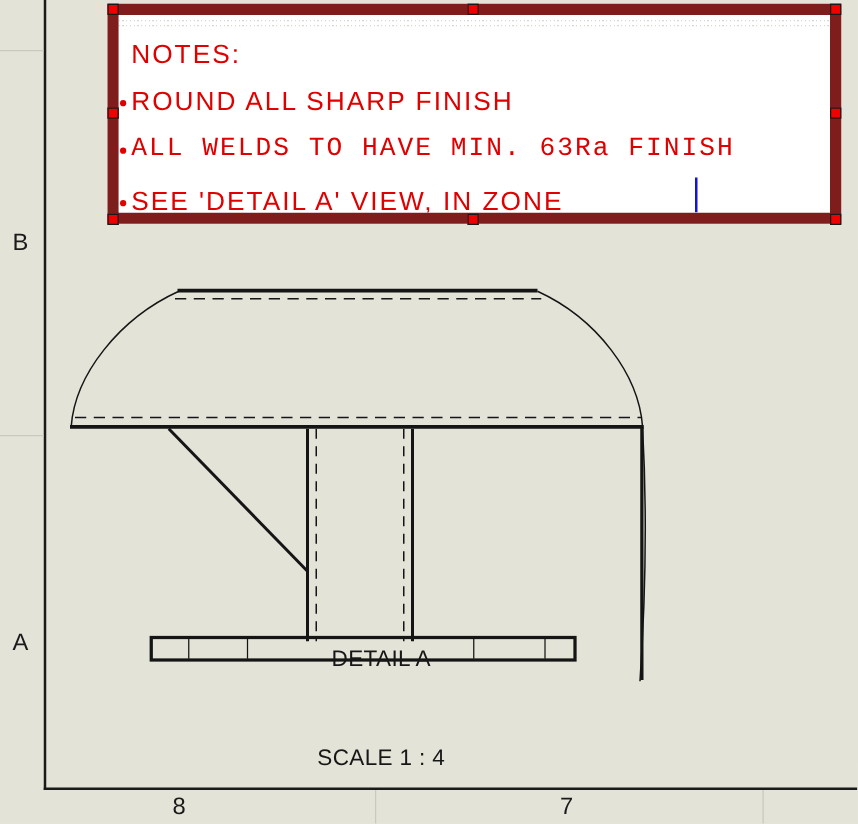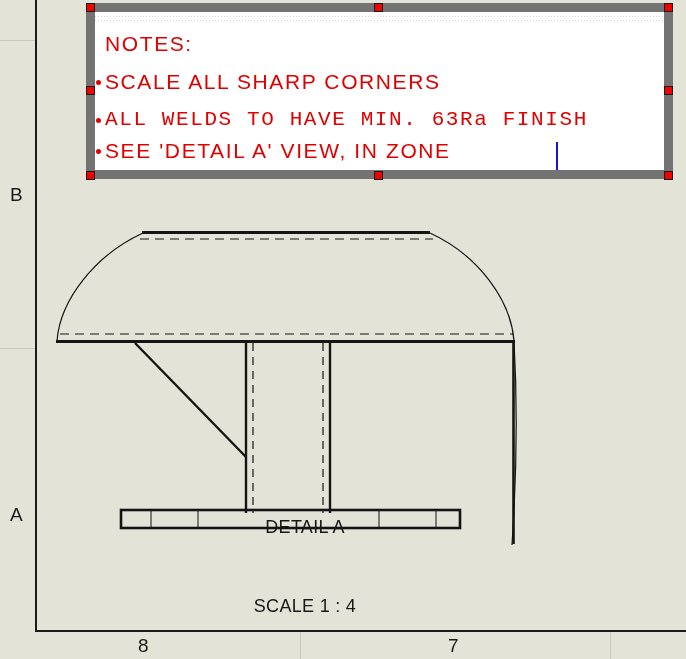--- a/index.html
+++ b/index.html
@@ -84,21 +84,21 @@
   #caption-scale  { top: 596px; }
 
   
   #notes-box {
     position: absolute;
     left: 86px;
     top: 3px;
     width: 587px;
     height: 176px;
     box-sizing: border-box;
-    border: 9px solid #737373;
+    border: 9px solid #7f1d1d;
     background: #ffffff;
   }
   #notes-inner {
     position: relative;
     width: 100%;
     height: 100%;
     background: #ffffff;
     overflow: hidden;
   }
   .dotted-guide {
@@ -204,29 +204,29 @@
 
       <div class="dotted-guide" style="top:4px;"></div>
       <div class="dotted-guide" style="top:8px;"></div>
 
       <div class="note-line" style="top:20px;">
         <span>NOTES:</span>
       </div>
 
       <div class="note-line" style="top:58px;">
         <span class="note-bullet" style="top:10px;"></span>
-        <span>SCALE ALL SHARP CORNERS</span>
+        <span>ROUND ALL SHARP FINISH</span>
       </div>
 
       <div class="note-line" style="top:96px;font-family:Liberation Mono, monospace;">
         <span class="note-bullet" style="top:10px;"></span>
         <span>ALL WELDS TO HAVE MIN. 63Ra FINISH</span>
       </div>
 
-      <div class="note-line" style="top:127px;">
+      <div class="note-line" style="top:138px;">
         <span class="note-bullet" style="top:10px;"></span>
         <span>SEE 'DETAIL A' VIEW, IN ZONE</span>
       </div>
 
       <div id="text-cursor" style="left:461px; top:130px; height:28px;"></div>
     </div>
   </div>
 
   <div class="handle" style="left:86px;  top:3px;"></div>
   <div class="handle" style="left:374px; top:3px;"></div>

